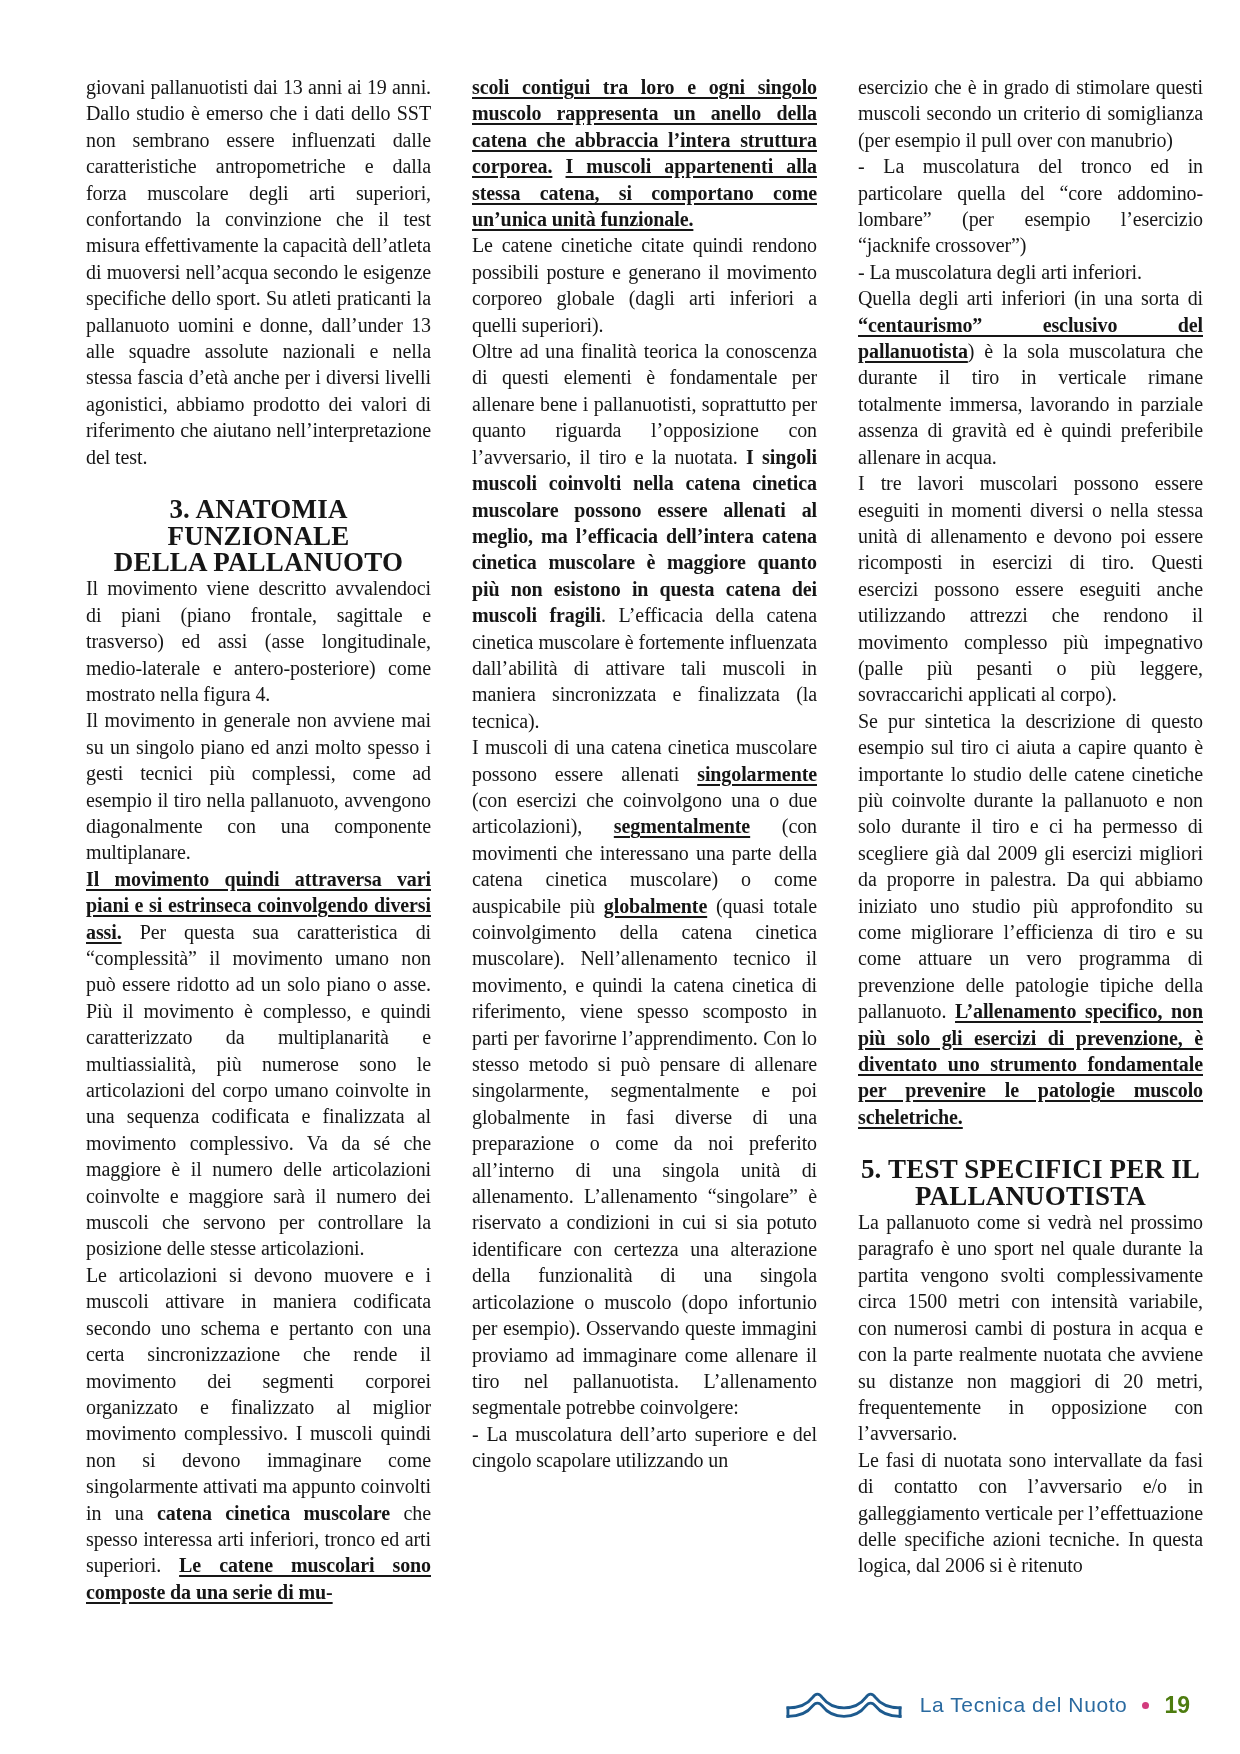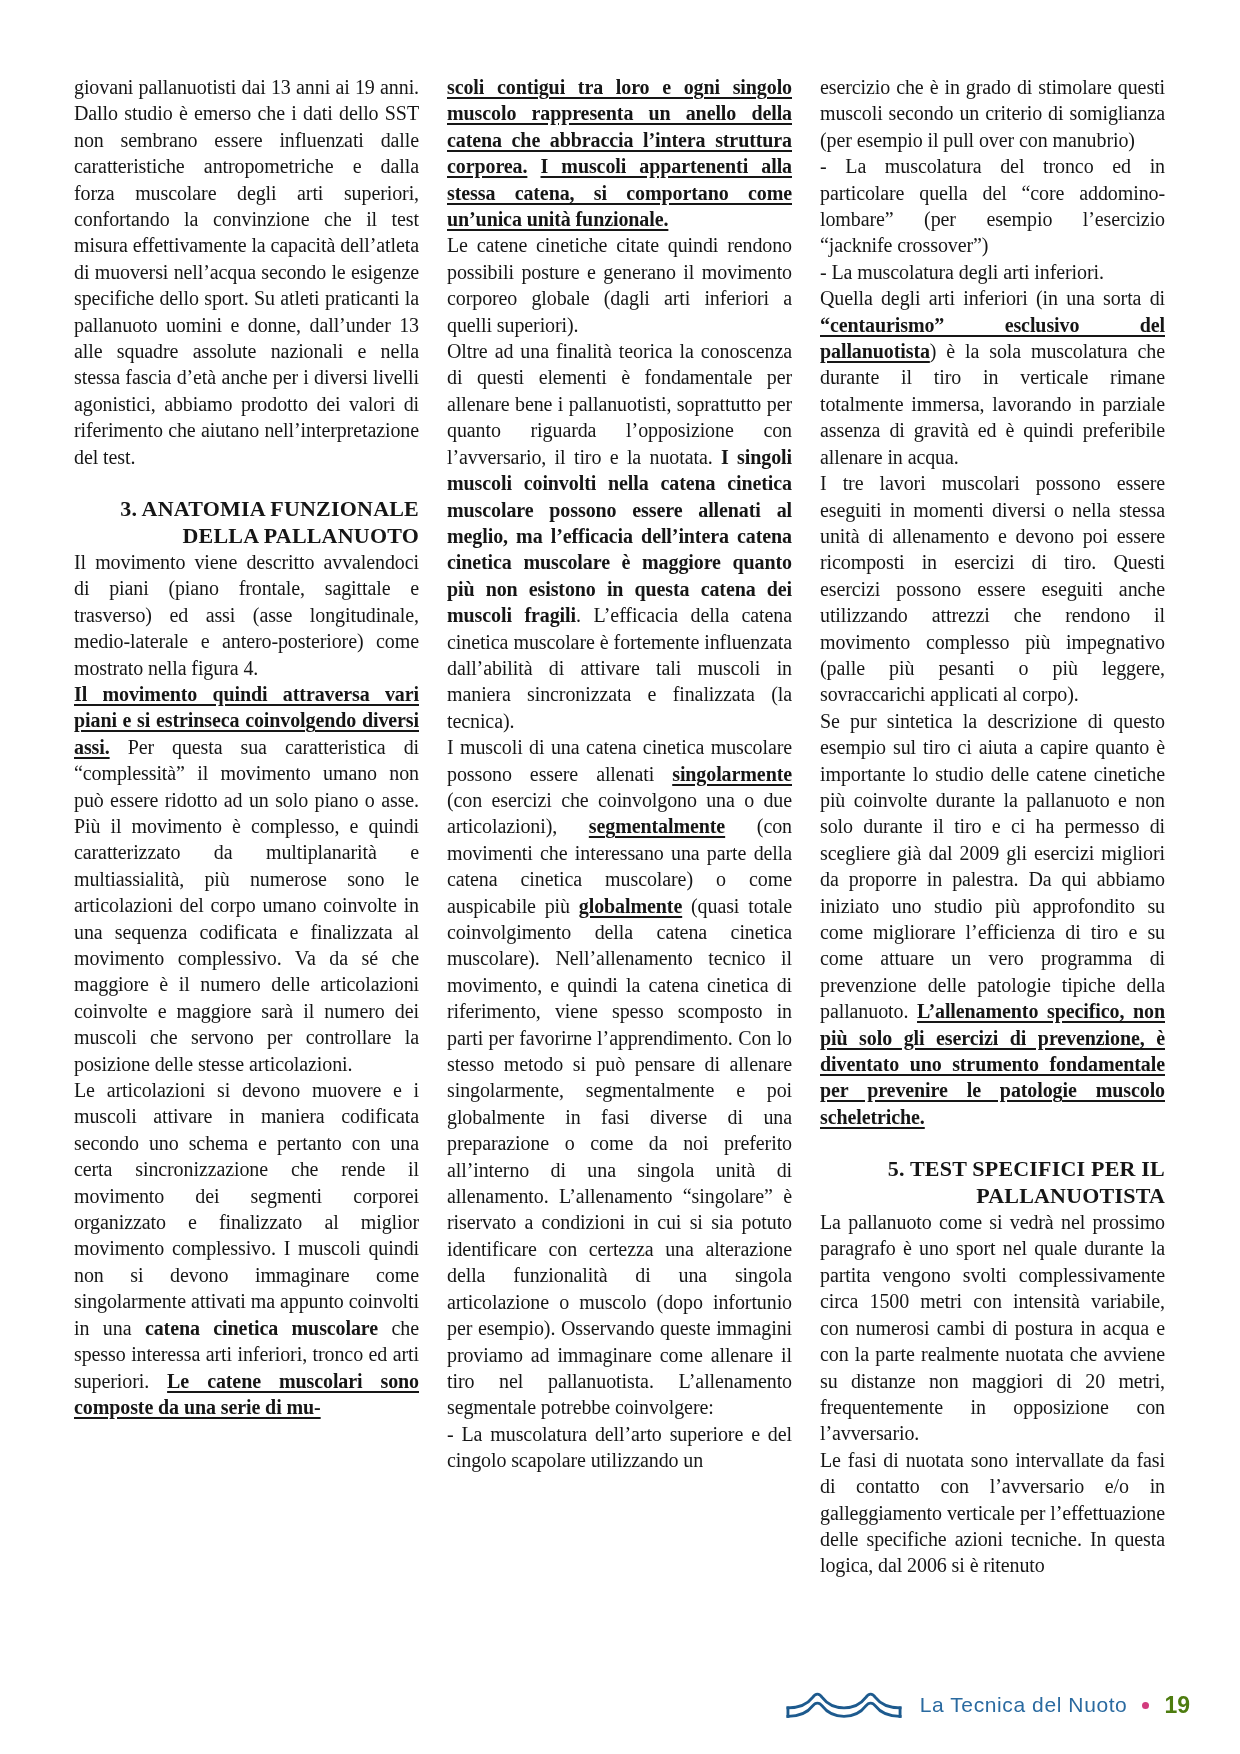--- a/index.html
+++ b/index.html
@@ -6,24 +6,24 @@
   body {
     width: 1240px; height: 1754px;
     background: #ffffff;
     position: relative;
     font-family: "Liberation Serif", serif;
     color: #161616;
     overflow: hidden;
   }
   .columns {
     position: absolute;
-    left: 74px; top: 74px;
+    left: 86px; top: 74px;
     width: 1092px;
     display: flex;
-    gap: 28px;
+    gap: 41px;
   }
   .col {
     width: 345px;
     min-width: 345px;
   }
   .para {
     margin: 0;
     font-size: 20px;
     line-height: 26.4px;
     text-align: justify;
@@ -33,24 +33,24 @@
   .r-n { font-weight: normal; }
   .r-b { font-weight: bold; }
   .r-bu {
     font-weight: bold;
     text-decoration: underline;
     text-decoration-thickness: 2px;
     text-underline-offset: 3px;
   }
   .heading {
     margin: 26px 0 0 0;
-    font-size: 22px;
+    font-size: 27px;
     font-weight: bold;
     line-height: 26.4px;
-    text-align: right;
+    text-align: center;
     white-space: pre-line;
     letter-spacing: 0.2px;
   }
   .footer {
     position: absolute;
     top: 1686px;
     right: 50px;
     display: flex;
     align-items: center;
     gap: 15px;
@@ -78,20 +78,21 @@
 </style>
 </head>
 <body>
 
 <div class="columns">
     <div class="col">
       <p class="para"><span class="r-n">giovani pallanuotisti dai 13 anni ai 19 anni. Dallo studio è emerso che i dati dello SST non sembrano essere influenzati dalle caratteristiche antropometriche e dalla forza muscolare degli arti superiori, confortando la convinzione che il test misura effettivamente la capacità dell’atleta di muoversi nell’acqua secondo le esigenze specifiche dello sport. Su atleti praticanti la pallanuoto uomini e donne, dall’under 13 alle squadre assolute nazionali e nella stessa fascia d’età anche per i diversi livelli agonistici, abbiamo prodotto dei valori di riferimento che aiutano nell’interpretazione del test.</span></p>
       <h2 class="heading">3. ANATOMIA FUNZIONALE
 DELLA PALLANUOTO</h2>
       <p class="para"><span class="r-n">Il movimento viene descritto avvalendoci di piani (piano frontale, sagittale e trasverso) ed assi (asse longitudinale, medio-laterale e antero-posteriore) come mostrato nella figura 4.</span></p>
+      <p class="para"><span class="r-n">Il movimento in generale non avviene mai su un singolo piano ed anzi molto spesso i gesti tecnici più complessi, come ad esempio il tiro nella pallanuoto, avvengono diagonalmente con una componente multiplanare.</span></p>
       <p class="para"><span class="r-bu">Il movimento quindi attraversa vari piani e si estrinseca coinvolgendo diversi assi.</span><span class="r-n"> Per questa sua caratteristica di “complessità” il movimento umano non può essere ridotto ad un solo piano o asse. Più il movimento è complesso, e quindi caratterizzato da multiplanarità e multiassialità, più numerose sono le articolazioni del corpo umano coinvolte in una sequenza codificata e finalizzata al movimento complessivo. Va da sé che maggiore è il numero delle articolazioni coinvolte e maggiore sarà il numero dei muscoli che servono per controllare la posizione delle stesse articolazioni.</span></p>
       <p class="para"><span class="r-n">Le articolazioni si devono muovere e i muscoli attivare in maniera codificata secondo uno schema e pertanto con una certa sincronizzazione che rende il movimento dei segmenti corporei organizzato e finalizzato al miglior movimento complessivo. I muscoli quindi non si devono immaginare come singolarmente attivati ma appunto coinvolti in una </span><span class="r-b">catena cinetica muscolare</span><span class="r-n"> che spesso interessa arti inferiori, tronco ed arti superiori. </span><span class="r-bu">Le catene muscolari sono composte da una serie di mu-</span></p>
     </div>
     <div class="col">
       <p class="para"><span class="r-bu">scoli contigui tra loro e ogni singolo muscolo rappresenta un anello della catena che abbraccia l’intera struttura corporea.</span><span class="r-n"> </span><span class="r-bu">I muscoli appartenenti alla stessa catena, si comportano come un’unica unità funzionale.</span></p>
       <p class="para"><span class="r-n">Le catene cinetiche citate quindi rendono possibili posture e generano il movimento corporeo globale (dagli arti inferiori a quelli superiori).</span></p>
       <p class="para"><span class="r-n">Oltre ad una finalità teorica la conoscenza di questi elementi è fondamentale per allenare bene i pallanuotisti, soprattutto per quanto riguarda l’opposizione con l’avversario, il tiro e la nuotata. </span><span class="r-b">I singoli muscoli coinvolti nella catena cinetica muscolare possono essere allenati al meglio, ma l’efficacia dell’intera catena cinetica muscolare è maggiore quanto più non esistono in questa catena dei muscoli fragili</span><span class="r-n">. L’efficacia della catena cinetica muscolare è fortemente influenzata dall’abilità di attivare tali muscoli in maniera sincronizzata e finalizzata (la tecnica).</span></p>
       <p class="para"><span class="r-n">I muscoli di una catena cinetica muscolare possono essere allenati </span><span class="r-bu">singolarmente</span><span class="r-n"> (con esercizi che coinvolgono una o due articolazioni), </span><span class="r-bu">segmentalmente</span><span class="r-n"> (con movimenti che interessano una parte della catena cinetica muscolare) o come auspicabile più </span><span class="r-bu">globalmente</span><span class="r-n"> (quasi totale coinvolgimento della catena cinetica muscolare). Nell’allenamento tecnico il movimento, e quindi la catena cinetica di riferimento, viene spesso scomposto in parti per favorirne l’apprendimento. Con lo stesso metodo si può pensare di allenare singolarmente, segmentalmente e poi globalmente in fasi diverse di una preparazione o come da noi preferito all’interno di una singola unità di allenamento. L’allenamento “singolare” è riservato a condizioni in cui si sia potuto identificare con certezza una alterazione della funzionalità di una singola articolazione o muscolo (dopo infortunio per esempio). Osservando queste immagini proviamo ad immaginare come allenare il tiro nel pallanuotista. L’allenamento segmentale potrebbe coinvolgere:</span></p>
       <p class="para"><span class="r-n">- La muscolatura dell’arto superiore e del cingolo scapolare utilizzando un</span></p>
     </div>

